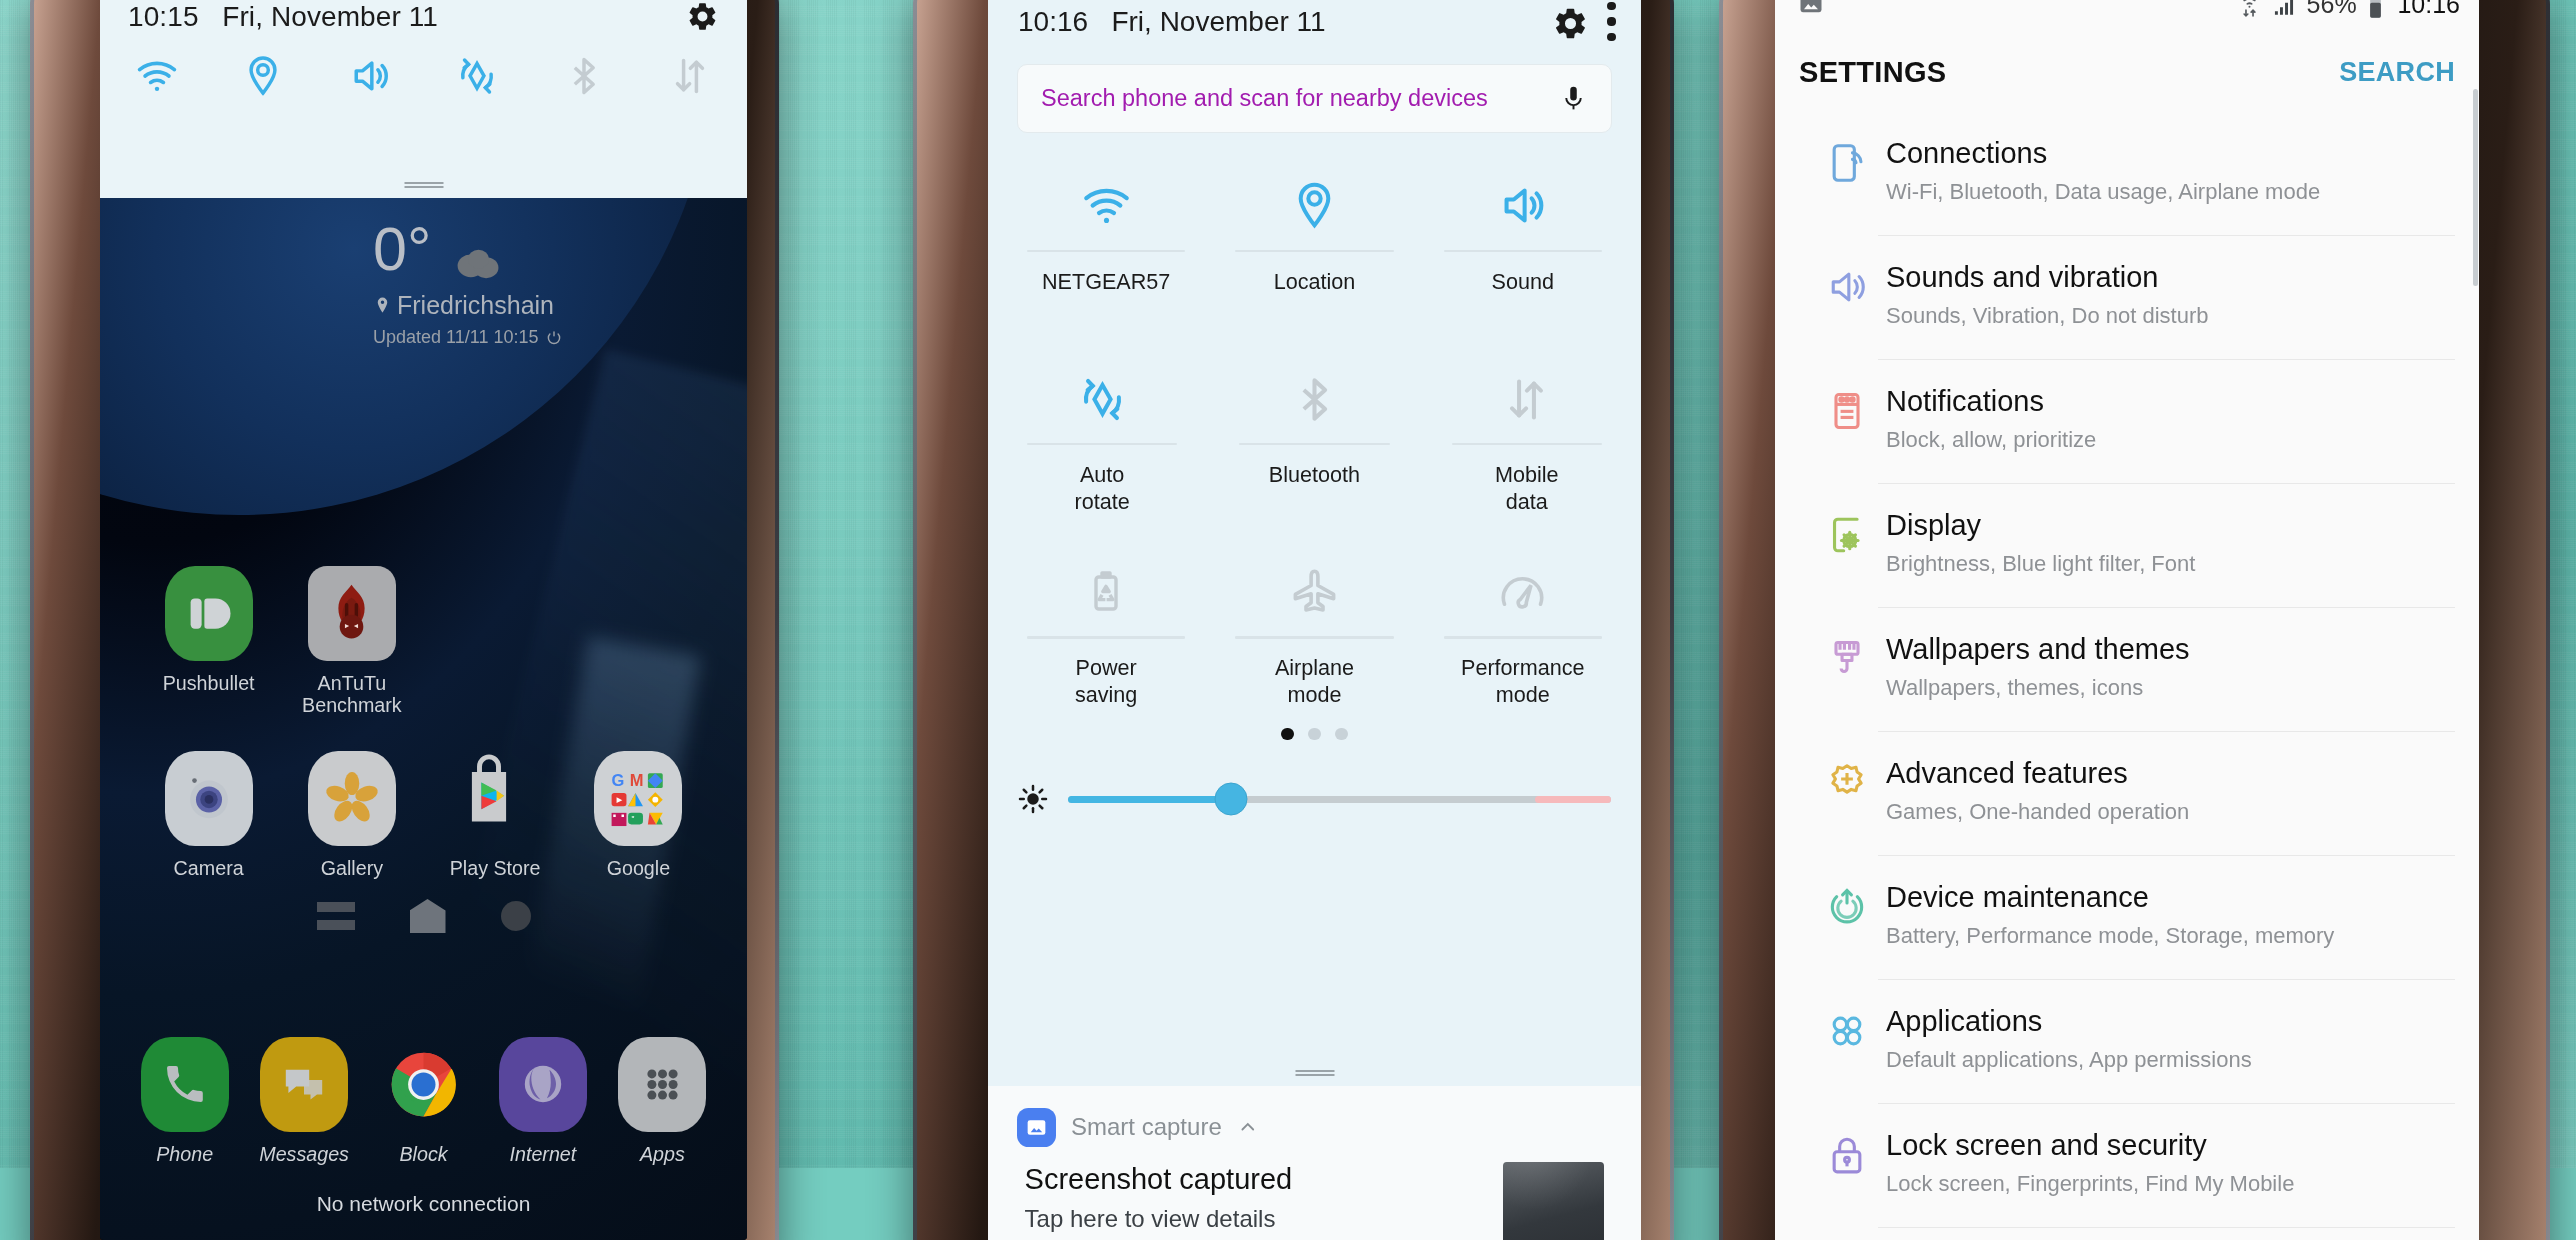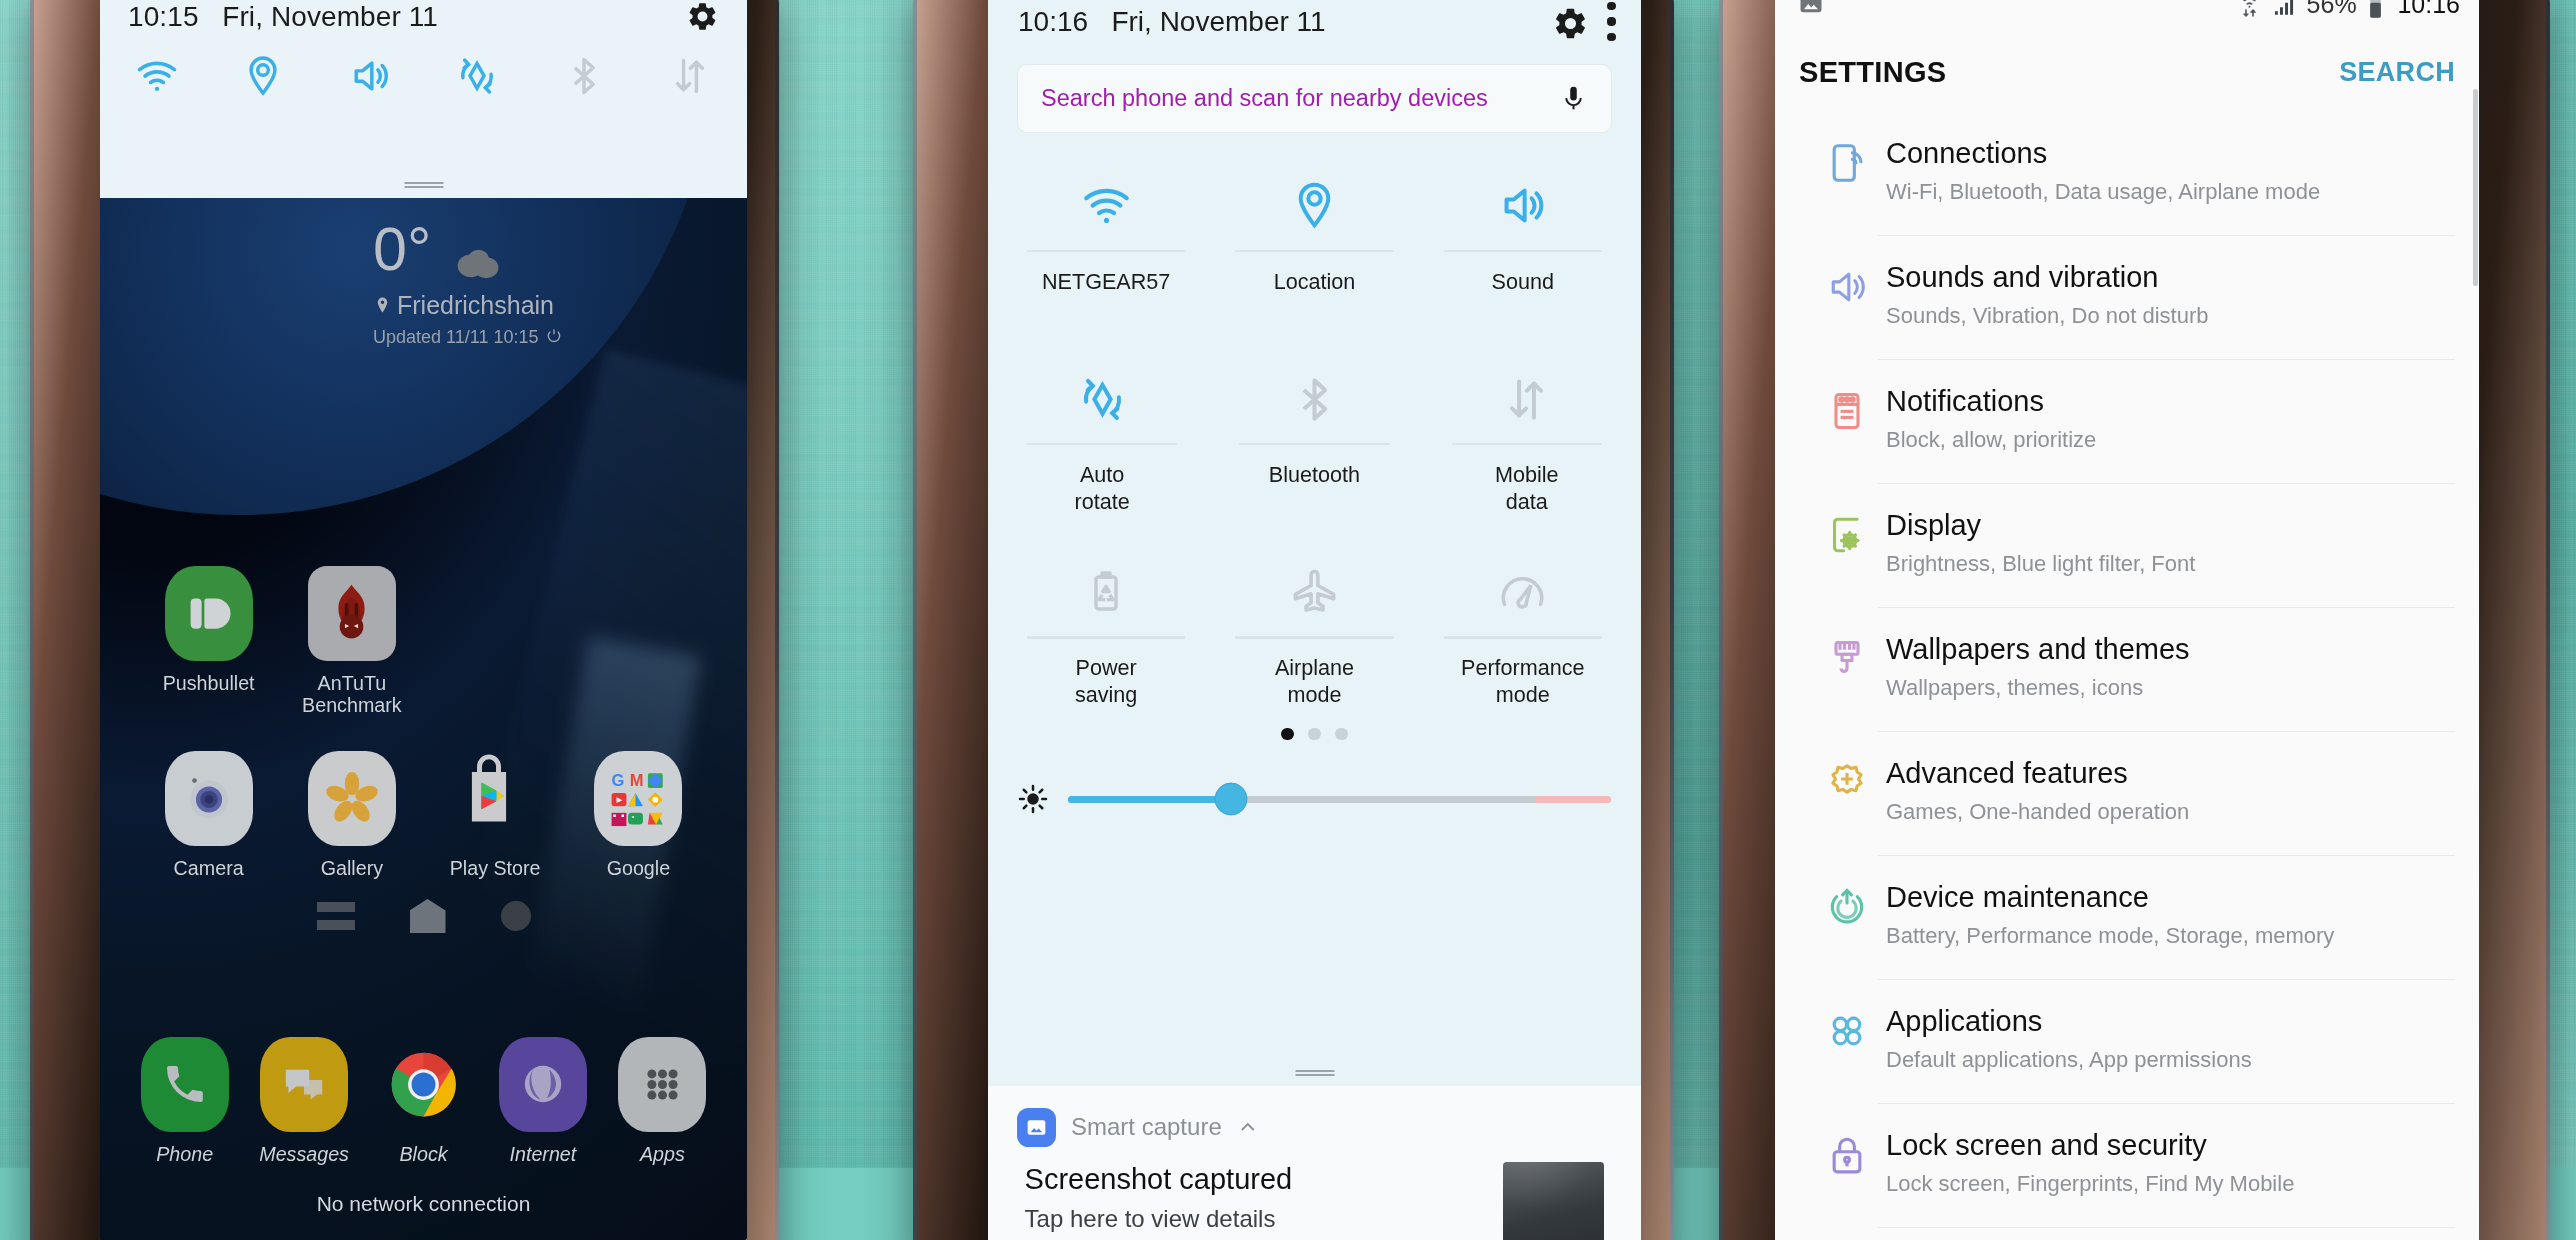--- a/index.html
+++ b/index.html
@@ -87,21 +87,21 @@
   .home .streak2 {
     position:absolute; width:114px; height:571px; left:438px; top:444px;
     background: linear-gradient(190deg, rgba(160,210,255,.22), transparent 62%);
     transform: rotate(10deg); filter: blur(9px);
   }
 
   .weather { position:absolute; left:273px; top:23px; width:330px; color:#c6cbd2;}
   .weather .temp { font-size:61px; font-weight:300; line-height:.95; color:#b9bec6; display:flex; align-items:flex-start; gap:16.5px;}
   .weather .cloud { margin-top:21.6px; }
   .weather .loc { font-size:25px; margin-top:10px; display:flex; align-items:center; gap:5px; color:#aeb4bc;}
-  .weather .upd { font-size:18px; margin-top:7.6px; color:#9aa0a8; display:flex; align-items:flex-start; gap:6.3px;}
+  .weather .upd { font-size:18px; margin-top:7.6px; color:#9aa0a8; display:flex; align-items:center; gap:6.3px;}
 
   .appgrid { position:absolute; left:0; right:0; top:368px; padding:0 37px; }
   .approw { display:flex; gap:0; }
   .appcell { width:168px; text-align:center; }
   .appicon { width:88px; height:95px; margin:0 auto; position:relative; }
   .applabel { margin-top:11.4px; font-size:19.7px; color:#cfd3d8; line-height:1.12; }
 
   .squircle { width:88px; height:95px; border-radius:30px/34px; display:flex; align-items:center; justify-content:center;}
 
   .navdots { position:absolute; left:0; right:0; top:701px; display:flex; justify-content:center; align-items:center; gap:55px; }

